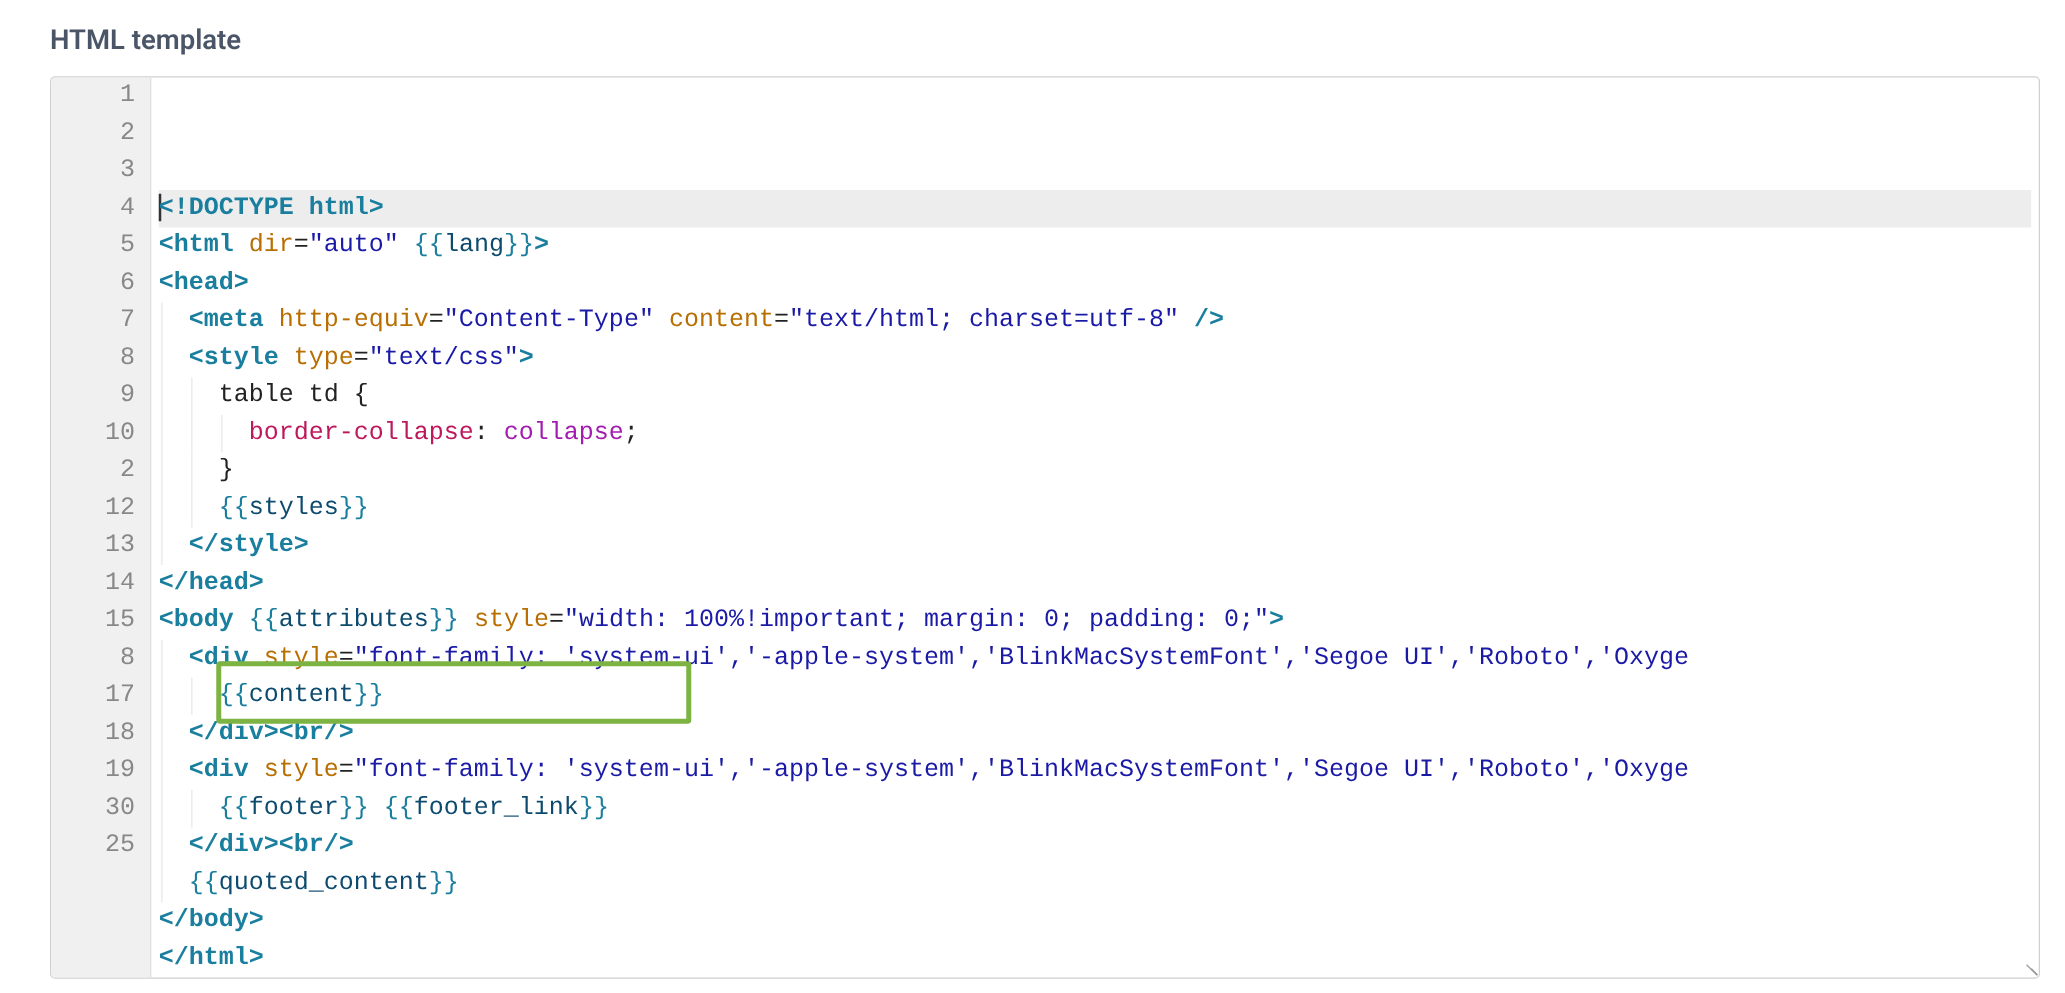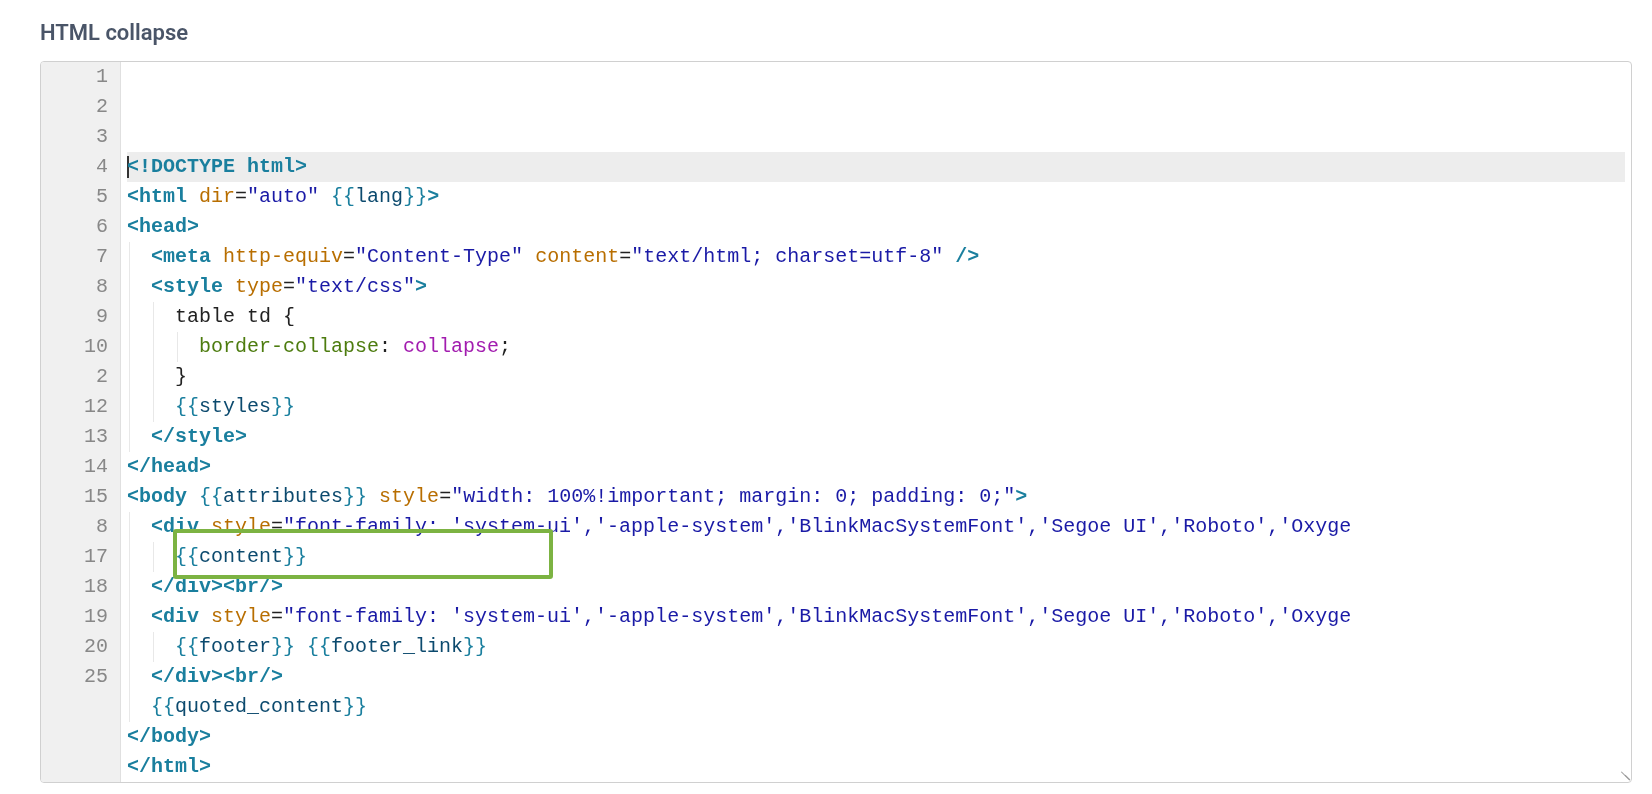--- a/index.html
+++ b/index.html
@@ -65,21 +65,21 @@
       border-left: 1px solid #e8e8e8;
       position: absolute;
       top: 0;
       bottom: 0;
     }
     .tag { color: #1a7f9e; font-weight: bold; }
     .attr-name { color: #b86e00; }
     .attr-val { color: #1a1aa6; }
     .placeholder-br { color: #1a7f9e; }
     .placeholder-txt { color: #0c4a6e; }
-    .css-prop { color: #4d7c0f; }
+    .css-prop { color: #be185d; }
     .css-val { color: #a21caf; }
     .black { color: #222; }
     .highlight-box {
       position: absolute;
       border: 4px solid #7cb342;
       border-radius: 3px;
       pointer-events: none;
       z-index: 10;
     }
     .resize-handle {
@@ -114,21 +114,21 @@
       height: 22px;
       background: #333;
       vertical-align: middle;
       margin-right: -2px;
     }
   </style>
 </head>
 <body>
 
 <div class="container">
-  <h2 class="section-title">HTML collapse</h2>
+  <h2 class="section-title">HTML template</h2>
 
   <div class="editor">
     <div class="editor-content">
       <div class="gutter" id="gutter">
           <div class="ln">1</div>
           <div class="ln">2</div>
           <div class="ln">3</div>
           <div class="ln">4</div>
           <div class="ln">5</div>
           <div class="ln">6</div>
@@ -138,21 +138,21 @@
           <div class="ln">10</div>
           <div class="ln">2</div>
           <div class="ln">12</div>
           <div class="ln">13</div>
           <div class="ln">14</div>
           <div class="ln">15</div>
           <div class="ln">8</div>
           <div class="ln">17</div>
           <div class="ln">18</div>
           <div class="ln">19</div>
-          <div class="ln">20</div>
+          <div class="ln">30</div>
           <div class="ln">25</div>
         </div>
       <div class="code-area" id="code">
         <div class="highlight-box" id="highlight" style="top: 466.5px; left: 52px; width: 380px; height: 50px;"></div>
       <div class="code-line active" style="padding-left: 0px;"><span class="cursor-bar"></span><span class="tag">&lt;!DOCTYPE</span><span class="black"> </span><span class="tag">html&gt;</span></div><div class="code-line" style="padding-left: 0px;"><span class="tag">&lt;html</span><span class="black"> </span><span class="attr-name">dir</span><span class="black">=</span><span class="attr-val">"auto"</span><span class="black"> </span><span class="placeholder-br">{{</span><span class="placeholder-txt">lang</span><span class="placeholder-br">}}</span><span class="tag">&gt;</span></div><div class="code-line" style="padding-left: 0px;"><span class="tag">&lt;head&gt;</span></div><div class="code-line" style="padding-left: 24px;"><span class="indent-guide" style="left: 2px;"></span><span class="tag">&lt;meta</span><span class="black"> </span><span class="attr-name">http-equiv</span><span class="black">=</span><span class="attr-val">"Content-Type"</span><span class="black"> </span><span class="attr-name">content</span><span class="black">=</span><span class="attr-val">"text/html; charset=utf-8"</span><span class="black"> </span><span class="tag">/&gt;</span></div><div class="code-line" style="padding-left: 24px;"><span class="indent-guide" style="left: 2px;"></span><span class="tag">&lt;style</span><span class="black"> </span><span class="attr-name">type</span><span class="black">=</span><span class="attr-val">"text/css"</span><span class="tag">&gt;</span></div><div class="code-line" style="padding-left: 48px;"><span class="indent-guide" style="left: 2px;"></span><span class="indent-guide" style="left: 26px;"></span><span class="black">table td {</span></div><div class="code-line" style="padding-left: 72px;"><span class="indent-guide" style="left: 2px;"></span><span class="indent-guide" style="left: 26px;"></span><span class="indent-guide" style="left: 50px;"></span><span class="css-prop">border-collapse</span><span class="black">: </span><span class="css-val">collapse</span><span class="black">;</span></div><div class="code-line" style="padding-left: 48px;"><span class="indent-guide" style="left: 2px;"></span><span class="indent-guide" style="left: 26px;"></span><span class="black">}</span></div><div class="code-line" style="padding-left: 48px;"><span class="indent-guide" style="left: 2px;"></span><span class="indent-guide" style="left: 26px;"></span><span class="placeholder-br">{{</span><span class="placeholder-txt">styles</span><span class="placeholder-br">}}</span></div><div class="code-line" style="padding-left: 24px;"><span class="indent-guide" style="left: 2px;"></span><span class="tag">&lt;/style&gt;</span></div><div class="code-line" style="padding-left: 0px;"><span class="tag">&lt;/head&gt;</span></div><div class="code-line" style="padding-left: 0px;"><span class="tag">&lt;body</span><span class="black"> </span><span class="placeholder-br">{{</span><span class="placeholder-txt">attributes</span><span class="placeholder-br">}}</span><span class="black"> </span><span class="attr-name">style</span><span class="black">=</span><span class="attr-val">"width: 100%!important; margin: 0; padding: 0;"</span><span class="tag">&gt;</span></div><div class="code-line" style="padding-left: 24px;"><span class="indent-guide" style="left: 2px;"></span><span class="tag">&lt;div</span><span class="black"> </span><span class="attr-name">style</span><span class="black">=</span><span class="attr-val">"font-family: 'system-ui','-apple-system','BlinkMacSystemFont','Segoe UI','Roboto','Oxyge</span></div><div class="code-line" style="padding-left: 48px;"><span class="indent-guide" style="left: 2px;"></span><span class="indent-guide" style="left: 26px;"></span><span class="placeholder-br">{{</span><span class="placeholder-txt">content</span><span class="placeholder-br">}}</span></div><div class="code-line" style="padding-left: 24px;"><span class="indent-guide" style="left: 2px;"></span><span class="tag">&lt;/div&gt;&lt;br/&gt;</span></div><div class="code-line" style="padding-left: 24px;"><span class="indent-guide" style="left: 2px;"></span><span class="tag">&lt;div</span><span class="black"> </span><span class="attr-name">style</span><span class="black">=</span><span class="attr-val">"font-family: 'system-ui','-apple-system','BlinkMacSystemFont','Segoe UI','Roboto','Oxyge</span></div><div class="code-line" style="padding-left: 48px;"><span class="indent-guide" style="left: 2px;"></span><span class="indent-guide" style="left: 26px;"></span><span class="placeholder-br">{{</span><span class="placeholder-txt">footer</span><span class="placeholder-br">}}</span><span class="black"> </span><span class="placeholder-br">{{</span><span class="placeholder-txt">footer_link</span><span class="placeholder-br">}}</span></div><div class="code-line" style="padding-left: 24px;"><span class="indent-guide" style="left: 2px;"></span><span class="tag">&lt;/div&gt;&lt;br/&gt;</span></div><div class="code-line" style="padding-left: 24px;"><span class="indent-guide" style="left: 2px;"></span><span class="placeholder-br">{{</span><span class="placeholder-txt">quoted_content</span><span class="placeholder-br">}}</span></div><div class="code-line" style="padding-left: 0px;"><span class="tag">&lt;/body&gt;</span></div><div class="code-line" style="padding-left: 0px;"><span class="tag">&lt;/html&gt;</span></div></div>
     </div>
     <div class="resize-handle"></div>
   </div>
 </div>
 

